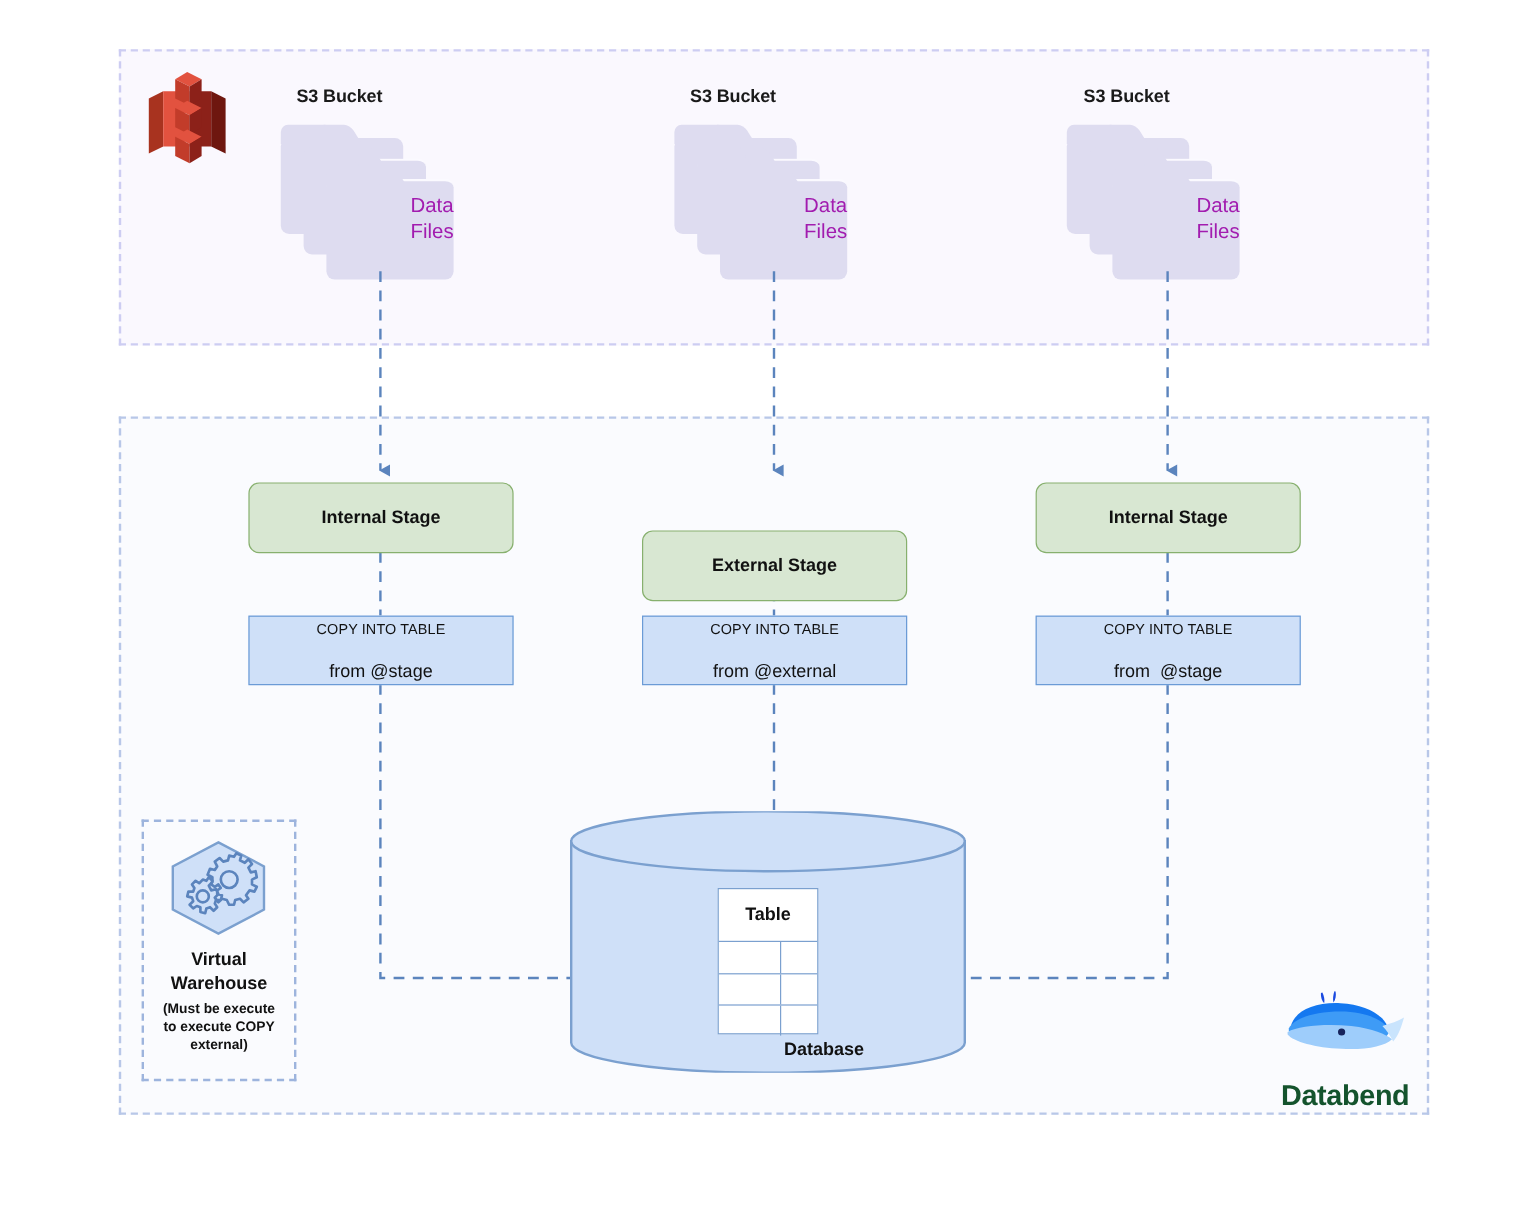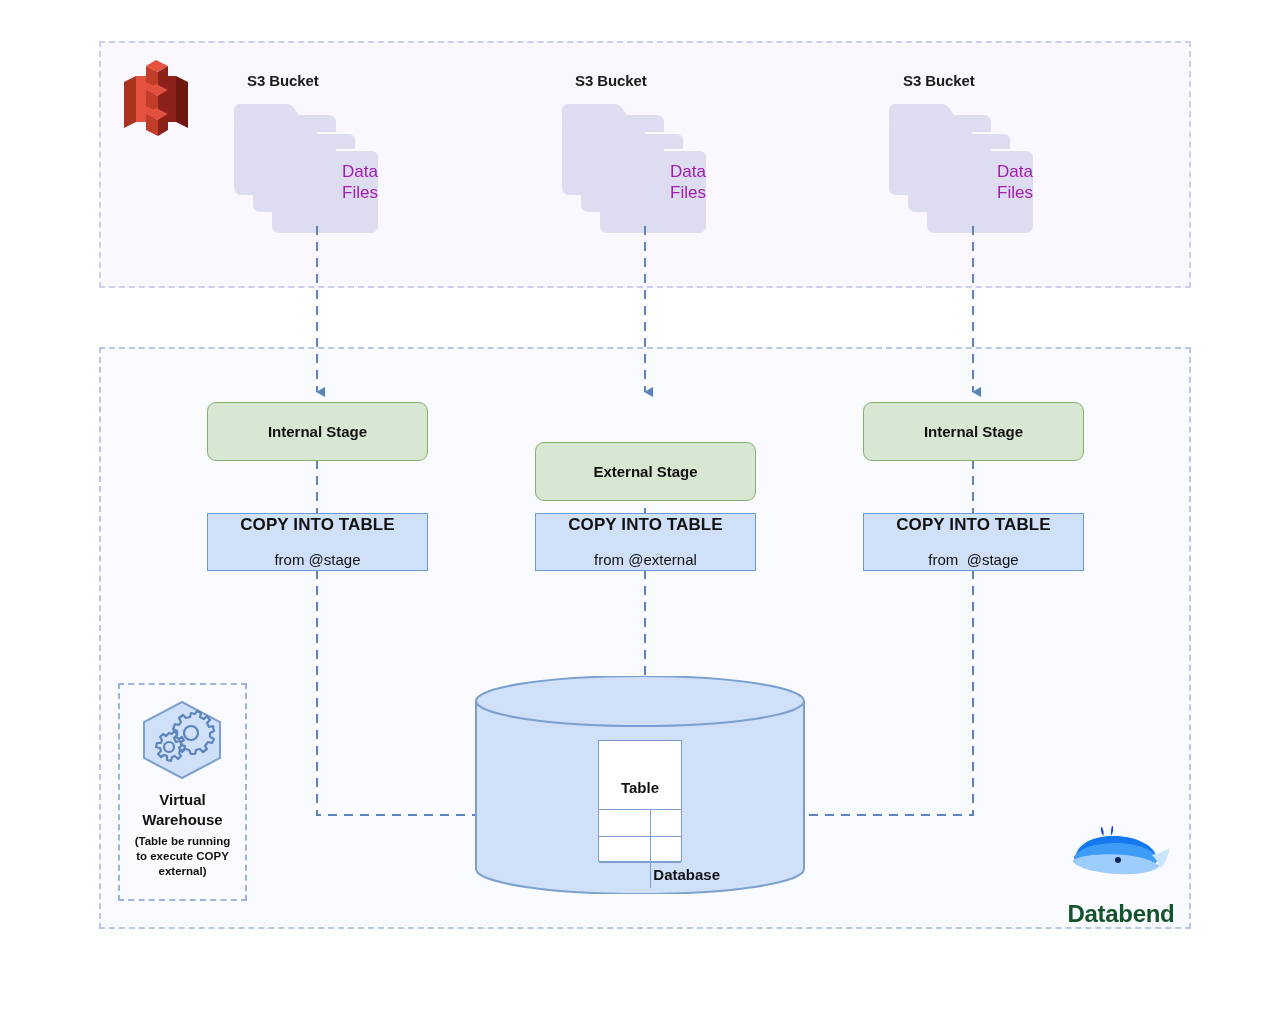--- a/index.html
+++ b/index.html
@@ -88,42 +88,42 @@
   }
   .copy-box {
     position: absolute;
     width: 221px; height: 58px;
     background: #cfe0f8;
     border: 1.5px solid #6b9bd6;
     display: flex; flex-direction: column;
     align-items: center; justify-content: center;
     line-height: 21px;
   }
-  .copy-box .l1 { font-size: 17px; font-weight: bold; color: #111111; letter-spacing: 0.1px;}
+  .copy-box .l1 { font-size: 12px; font-weight: normal; color: #111111; letter-spacing: 0.1px;}
   .copy-box .l2 { font-size: 15px; color: #111111; white-space: pre; margin-top: 14px; }
 
   
   #wires { position: absolute; left: 0; top: 0; width: 1280px; height: 1026px; pointer-events: none; }
 
   
   #db-wrap { position: absolute; left: 475px; top: 676px; width: 330px; height: 218px; }
 
   .db-table {
     position: absolute;
     left: 598px; top: 740px;
     width: 84px; height: 122px;
     background: #ffffff;
     border: 1.5px solid #7ba0cf;
     z-index: 4;
   }
   .db-table .thead {
     height: 44px; width: 100%;
     border-bottom: 1.5px solid #7ba0cf;
     display: flex; align-items: center; justify-content: center;
-    font-size: 15px; font-weight: bold; color: #111; margin-top: 25px;
+    font-size: 15px; font-weight: bold; color: #111;
   }
   .db-table .trow { height: 26px; display: flex; }
   .db-table .trow + .trow { border-top: 1.5px solid #7ba0cf; }
   .db-table .tcell { flex: 1 1 0; }
   .db-table .tcell + .tcell { border-left: 1.5px solid #7ba0cf; flex: 0 0 31px; }
   #db-label {
     position: absolute;
     left: 560px; top: 866px; width: 160px;
     text-align: right;
     font-size: 15px; font-weight: bold; color: #111;
@@ -306,21 +306,21 @@
     <g transform="translate(28,46)" fill="none" stroke="#5b84bd" stroke-width="2.2">
       <path d="M0,-13 L3,-12 L5,-15 L8,-12 L7,-9 L10,-7 L13,-9 L15,-6 L12,-4 L12,-1 L16,0 L15,4 L11,4 L10,7 L12,10 L9,13 L6,10 L3,11 L2,15 L-2,14 L-2,10 L-5,9 L-8,11 L-11,8 L-8,5 L-9,2 L-13,1 L-12,-3 L-8,-3 L-7,-6 L-9,-9 L-6,-12 L-3,-10 Z" stroke-linejoin="round"></path>
       <circle cx="0" cy="1" r="5"></circle>
     </g>
   </svg>
   <div id="vw-title">
     <div>Virtual</div>
     <div>Warehouse</div>
   </div>
   <div id="vw-note">
-    <div>(Table be running</div>
+    <div>(Must be execute</div>
     <div>to execute COPY</div>
     <div>external)</div>
   </div>
 
   <svg id="databend-logo" viewBox="0 0 120 60">
 
     <path d="M42,6 C43.5,9 44,12 43.5,15 C41.5,13 40.5,10 40.8,6.5 Z" fill="#1b4ae0"></path>
     <path d="M52,5 C51,8 50.5,11.5 51.2,14.5 C53,12 53.6,8.8 53,5.2 Z" fill="#1b4ae0"></path>
 
     <path d="M16,33 C20,21 36,14 57,15 C77,16 92,24 96,34 C82,38 40,40 16,33 Z" fill="#1478f0"></path>

